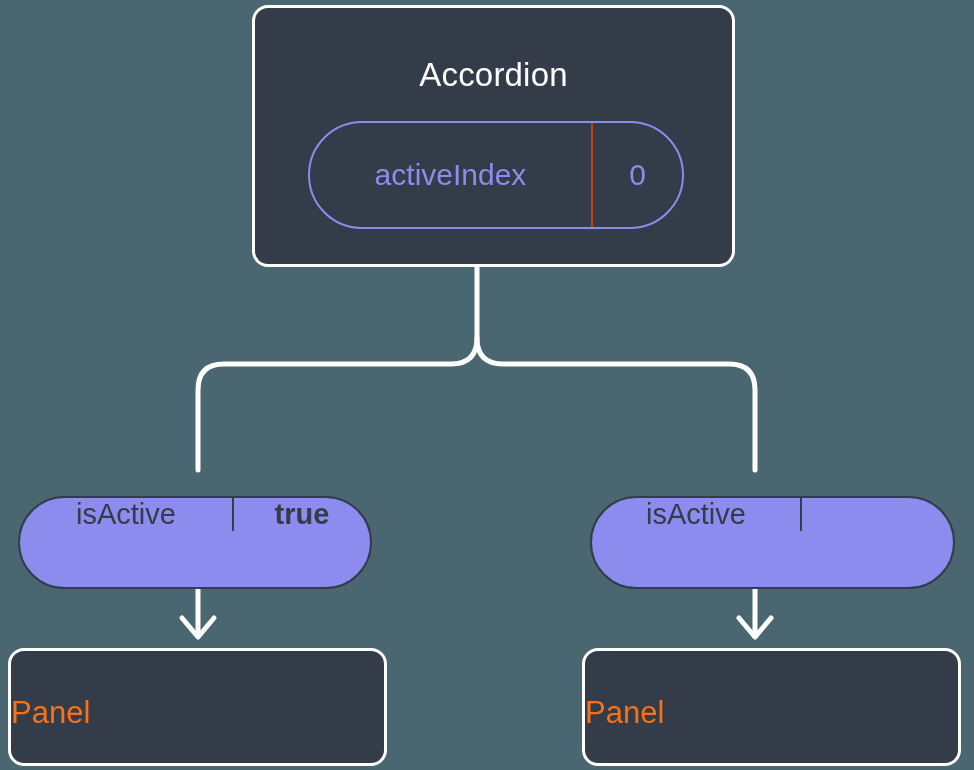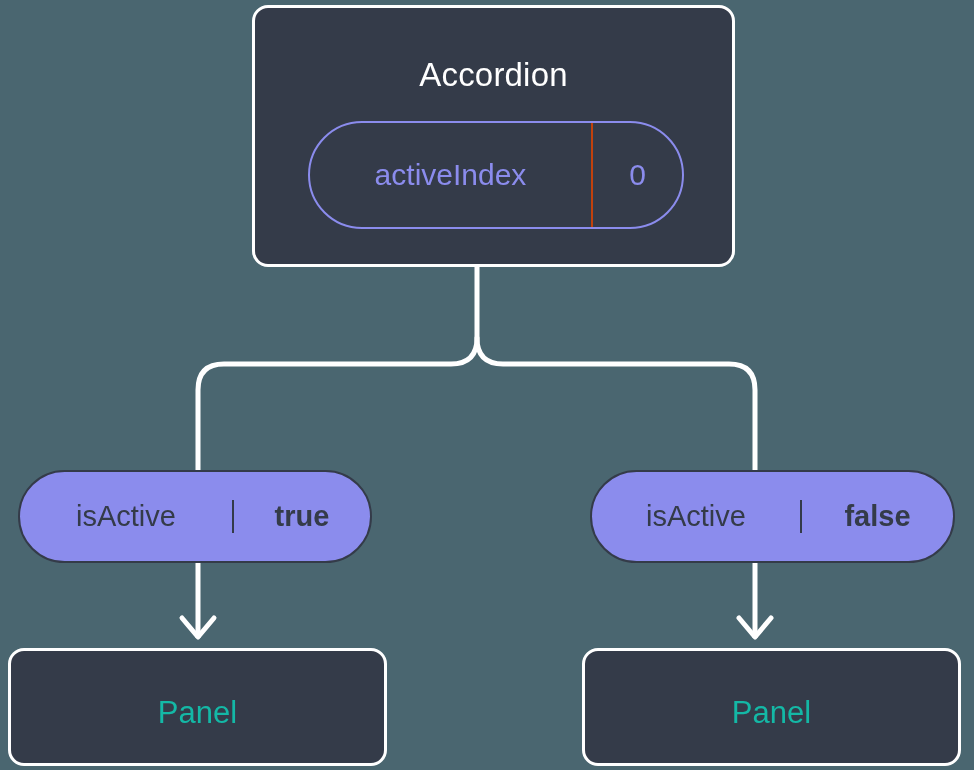--- a/index.html
+++ b/index.html
@@ -58,23 +58,22 @@
     height: 118px;
     top: 648px;
   }
   .panel-left  { left: 8px; }
   .panel-right { left: 582px; }
   .panel-label {
     position: absolute;
     left: 0;
     right: 0;
     top: 44px;
-    text-align: center;
     font-size: 31px;
-    color: #14b8a6;
+    color: #f97316;
   }
 
   
   .badge-outline {
     position: absolute;
     box-sizing: border-box;
     left: 53px;
     top: 113px;
     width: 376px;
     height: 108px;
@@ -99,27 +98,27 @@
     align-items: center;
     justify-content: center;
     font-size: 30px;
     color: #8b8ced;
   }
 
   
   .pill {
     position: absolute;
     box-sizing: border-box;
-    top: 470px;
+    top: 496px;
     height: 93px;
     background: #8b8ced;
     border: 2px solid #343b49;
     border-radius: 47px;
     display: flex;
-    align-items: center;
+    align-items: flex-start;
     overflow: hidden;
   }
   .pill-left  { left: 18px;  width: 354px; }
   .pill-right { left: 590px; width: 365px; }
   .pill .pill-key {
     display: flex;
     align-items: center;
     justify-content: center;
     font-size: 29px;
     color: #343b49;
@@ -172,21 +171,20 @@
     </div>
   </div>
 
   <div class="pill pill-left">
     <div class="pill-key">isActive</div>
     <div class="pill-val">true</div>
   </div>
 
   <div class="pill pill-right">
     <div class="pill-key">isActive</div>
-    <div class="pill-val">false</div>
   </div>
 
   <div class="node node-panel panel-left">
     <div class="panel-label">Panel</div>
   </div>
 
   <div class="node node-panel panel-right">
     <div class="panel-label">Panel</div>
   </div>
 

